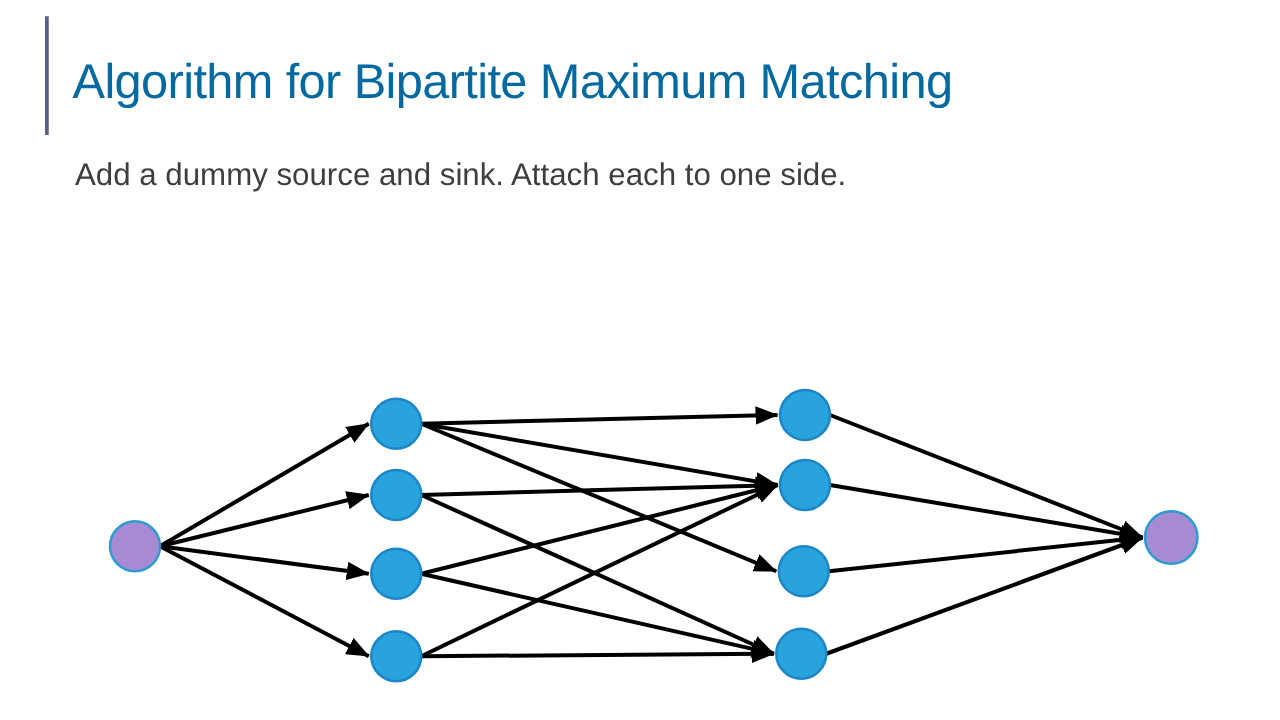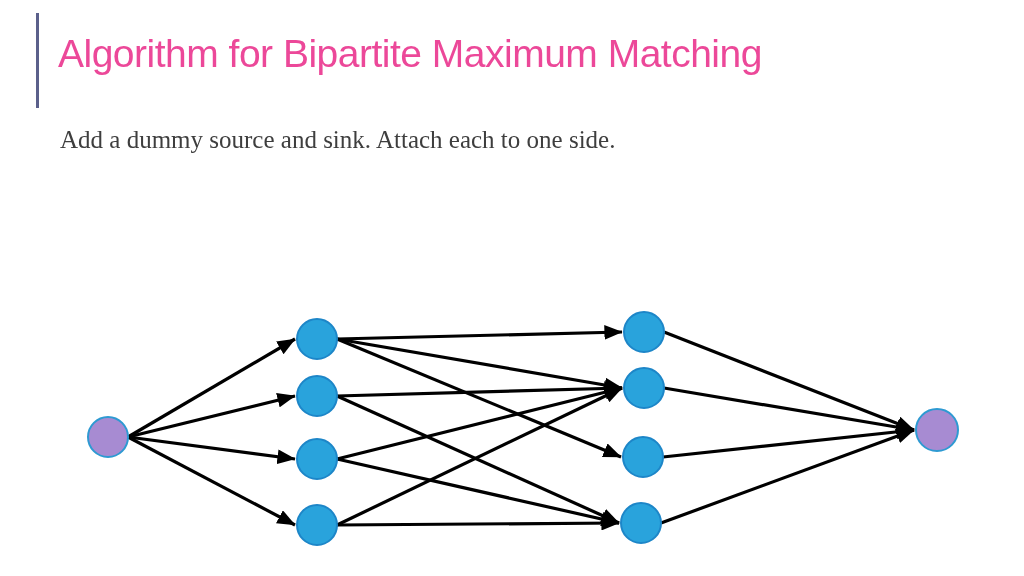--- a/index.html
+++ b/index.html
@@ -19,37 +19,36 @@
     position: absolute;
     left: 36px;
     top: 13px;
     width: 3px;
     height: 95px;
     background: #5B608B;
   }
   .slide-title {
     position: absolute;
     left: 58px;
-    top: 32px;
+    top: 44px;
     width: 940px;
     font-size: 39px;
     font-weight: 300;
     letter-spacing: -0.5px;
-    color: #ec4899;
+    color: #0369a1;
     white-space: nowrap;
   }
   .body-text {
     position: absolute;
     left: 60px;
     width: 900px;
     font-size: 25px;
     font-weight: 300;
     color: #3E3E3E;
     white-space: nowrap;
-    font-family: Liberation Serif, serif;
   }
   .body-line-1 { top: 126px; }
   .body-line-2 { top: 173px; }
   .graph-svg {
     position: absolute;
     left: 0;
     top: 0;
     width: 1024px;
     height: 576px;
   }

